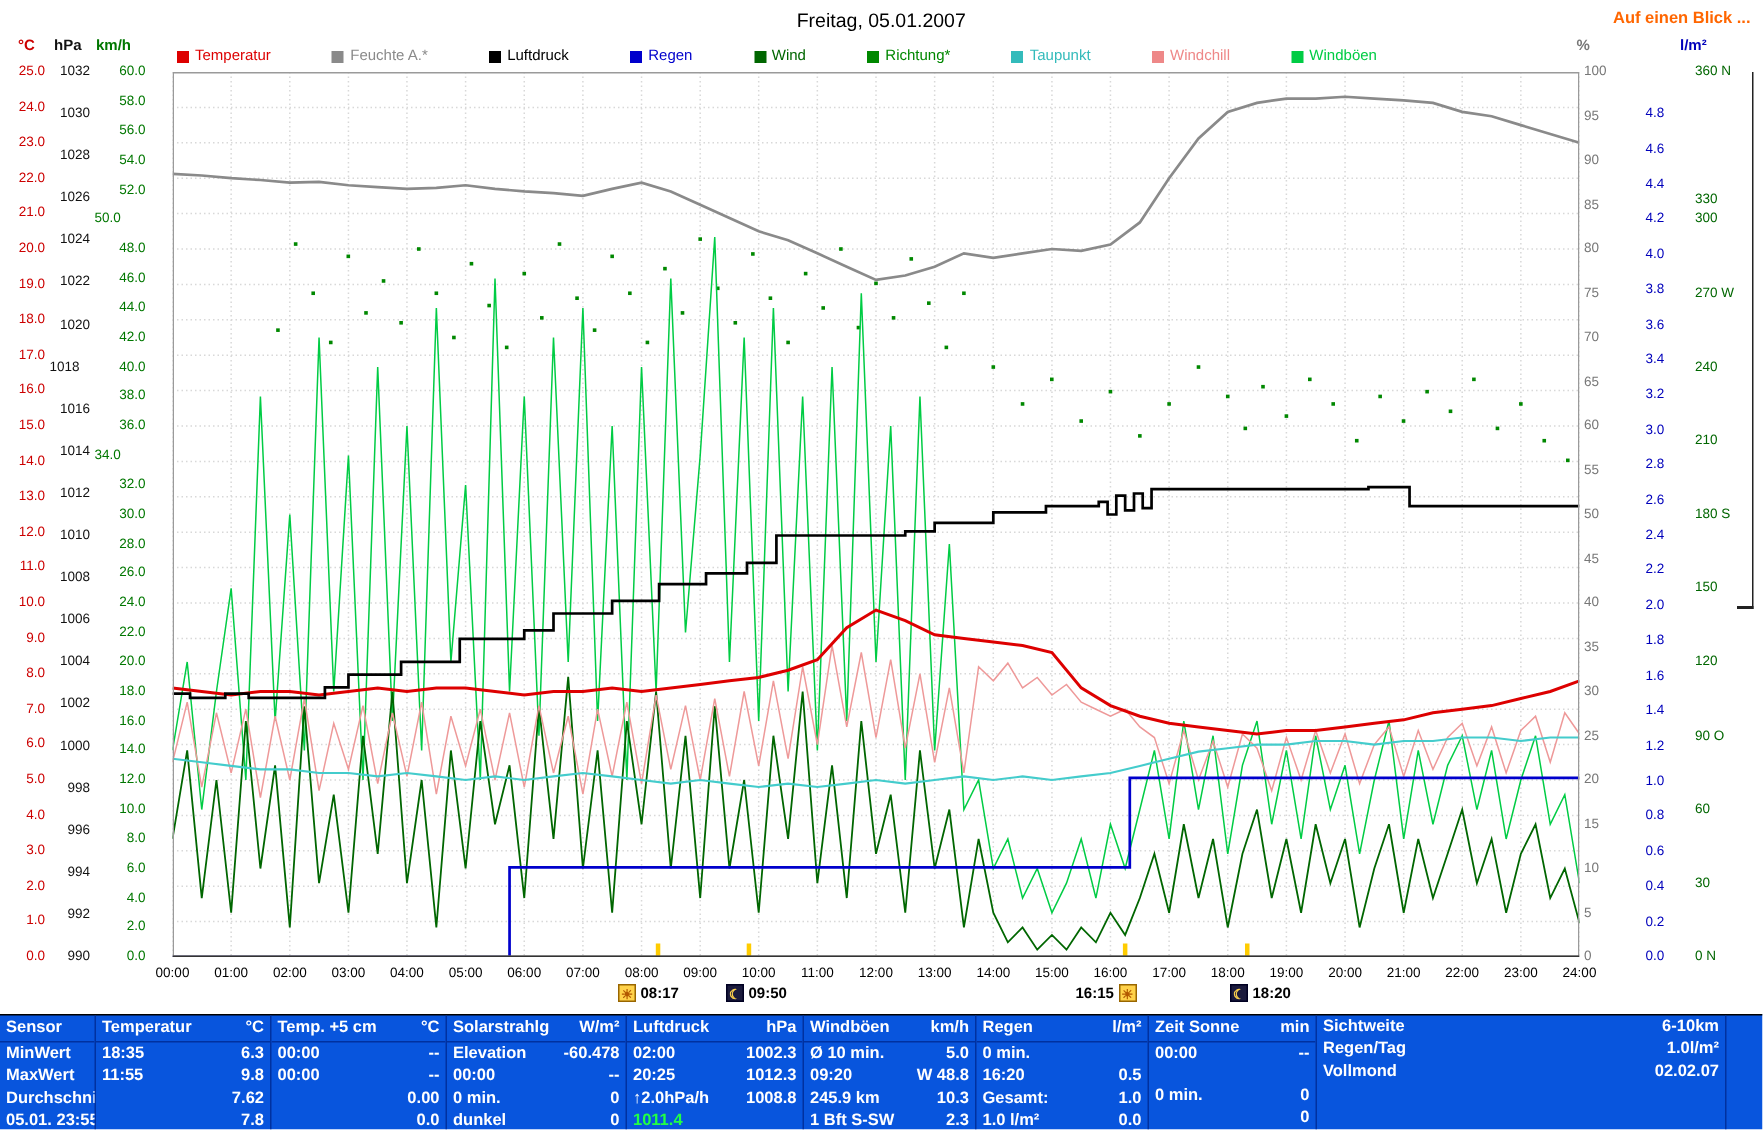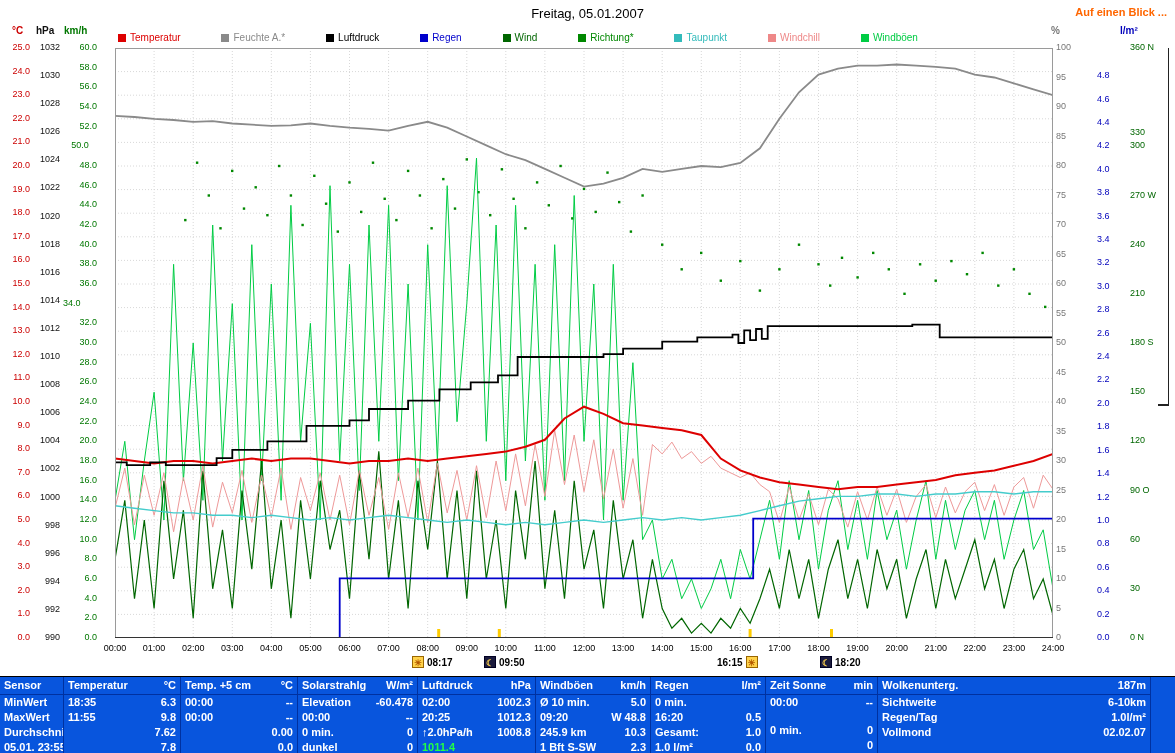--- a/index.html
+++ b/index.html
@@ -244,21 +244,21 @@
     <span class="axlabel" style="top: 521px; color: rgb(17, 17, 17); left: 26px; text-align: right;">998</span>
     <span class="axlabel" style="top: 493px; color: rgb(17, 17, 17); left: 26px; text-align: right;">1000</span>
     <span class="axlabel" style="top: 464px; color: rgb(17, 17, 17); left: 26px; text-align: right;">1002</span>
     <span class="axlabel" style="top: 436px; color: rgb(17, 17, 17); left: 26px; text-align: right;">1004</span>
     <span class="axlabel" style="top: 408px; color: rgb(17, 17, 17); left: 26px; text-align: right;">1006</span>
     <span class="axlabel" style="top: 380px; color: rgb(17, 17, 17); left: 26px; text-align: right;">1008</span>
     <span class="axlabel" style="top: 352px; color: rgb(17, 17, 17); left: 26px; text-align: right;">1010</span>
     <span class="axlabel" style="top: 324px; color: rgb(17, 17, 17); left: 26px; text-align: right;">1012</span>
     <span class="axlabel" style="top: 296px; color: rgb(17, 17, 17); left: 26px; text-align: right;">1014</span>
     <span class="axlabel" style="top: 268px; color: rgb(17, 17, 17); left: 26px; text-align: right;">1016</span>
-    <span class="axlabel" style="top: 240px; color: rgb(17, 17, 17); left: 26px; text-align: right;">1018</span>
+    <span class="axlabel" style="top: 240px; color: rgb(17, 17, 17); left: 26px; text-align: center;">1018</span>
     <span class="axlabel" style="top: 212px; color: rgb(17, 17, 17); left: 26px; text-align: right;">1020</span>
     <span class="axlabel" style="top: 183px; color: rgb(17, 17, 17); left: 26px; text-align: right;">1022</span>
     <span class="axlabel" style="top: 155px; color: rgb(17, 17, 17); left: 26px; text-align: right;">1024</span>
     <span class="axlabel" style="top: 127px; color: rgb(17, 17, 17); left: 26px; text-align: right;">1026</span>
     <span class="axlabel" style="top: 99px; color: rgb(17, 17, 17); left: 26px; text-align: right;">1028</span>
     <span class="axlabel" style="top: 71px; color: rgb(17, 17, 17); left: 26px; text-align: right;">1030</span>
     <span class="axlabel" style="top: 43px; color: rgb(17, 17, 17); left: 26px; text-align: right;">1032</span>
     <span class="axlabel" style="top: 633px; color: rgb(0, 119, 0); left: 63px; text-align: right;">0.0</span>
     <span class="axlabel" style="top: 613px; color: rgb(0, 119, 0); left: 63px; text-align: right;">2.0</span>
     <span class="axlabel" style="top: 594px; color: rgb(0, 119, 0); left: 63px; text-align: right;">4.0</span>
@@ -277,21 +277,21 @@
     <span class="axlabel" style="top: 338px; color: rgb(0, 119, 0); left: 63px; text-align: right;">30.0</span>
     <span class="axlabel" style="top: 318px; color: rgb(0, 119, 0); left: 63px; text-align: right;">32.0</span>
     <span class="axlabel" style="top: 299px; color: rgb(0, 119, 0); left: 63px; text-align: left;">34.0</span>
     <span class="axlabel" style="top: 279px; color: rgb(0, 119, 0); left: 63px; text-align: right;">36.0</span>
     <span class="axlabel" style="top: 259px; color: rgb(0, 119, 0); left: 63px; text-align: right;">38.0</span>
     <span class="axlabel" style="top: 240px; color: rgb(0, 119, 0); left: 63px; text-align: right;">40.0</span>
     <span class="axlabel" style="top: 220px; color: rgb(0, 119, 0); left: 63px; text-align: right;">42.0</span>
     <span class="axlabel" style="top: 200px; color: rgb(0, 119, 0); left: 63px; text-align: right;">44.0</span>
     <span class="axlabel" style="top: 181px; color: rgb(0, 119, 0); left: 63px; text-align: right;">46.0</span>
     <span class="axlabel" style="top: 161px; color: rgb(0, 119, 0); left: 63px; text-align: right;">48.0</span>
-    <span class="axlabel" style="top: 141px; color: rgb(0, 119, 0); left: 63px; text-align: center;">50.0</span>
+    <span class="axlabel" style="top: 141px; color: rgb(0, 119, 0); left: 63px; text-align: left;">50.0</span>
     <span class="axlabel" style="top: 122px; color: rgb(0, 119, 0); left: 63px; text-align: right;">52.0</span>
     <span class="axlabel" style="top: 102px; color: rgb(0, 119, 0); left: 63px; text-align: right;">54.0</span>
     <span class="axlabel" style="top: 82px; color: rgb(0, 119, 0); left: 63px; text-align: right;">56.0</span>
     <span class="axlabel" style="top: 63px; color: rgb(0, 119, 0); left: 63px; text-align: right;">58.0</span>
     <span class="axlabel" style="top: 43px; color: rgb(0, 119, 0); left: 63px; text-align: right;">60.0</span>
     <span class="axlabel" style="top: 633px; color: rgb(119, 119, 119); left: 1056px;">0</span>
     <span class="axlabel" style="top: 604px; color: rgb(119, 119, 119); left: 1056px;">5</span>
     <span class="axlabel" style="top: 574px; color: rgb(119, 119, 119); left: 1056px;">10</span>
     <span class="axlabel" style="top: 545px; color: rgb(119, 119, 119); left: 1056px;">15</span>
     <span class="axlabel" style="top: 515px; color: rgb(119, 119, 119); left: 1056px;">20</span>
@@ -571,24 +571,20 @@
       <div class="pcell">
         <span>0 min.</span>
         <span>0</span>
       </div>
       <div class="pcell">
         <span></span>
         <span>0</span>
       </div>
     </div>
     <div class="pcol" style="width: 273px;">
-      <div class="pcell h">
-        <span>Wolkenunterg.</span>
-        <span>187m</span>
-      </div>
       <div class="pcell">
         <span>Sichtweite</span>
         <span>6-10km</span>
       </div>
       <div class="pcell">
         <span>Regen/Tag</span>
         <span>1.0l/m²</span>
       </div>
       <div class="pcell">
         <span>Vollmond</span>

